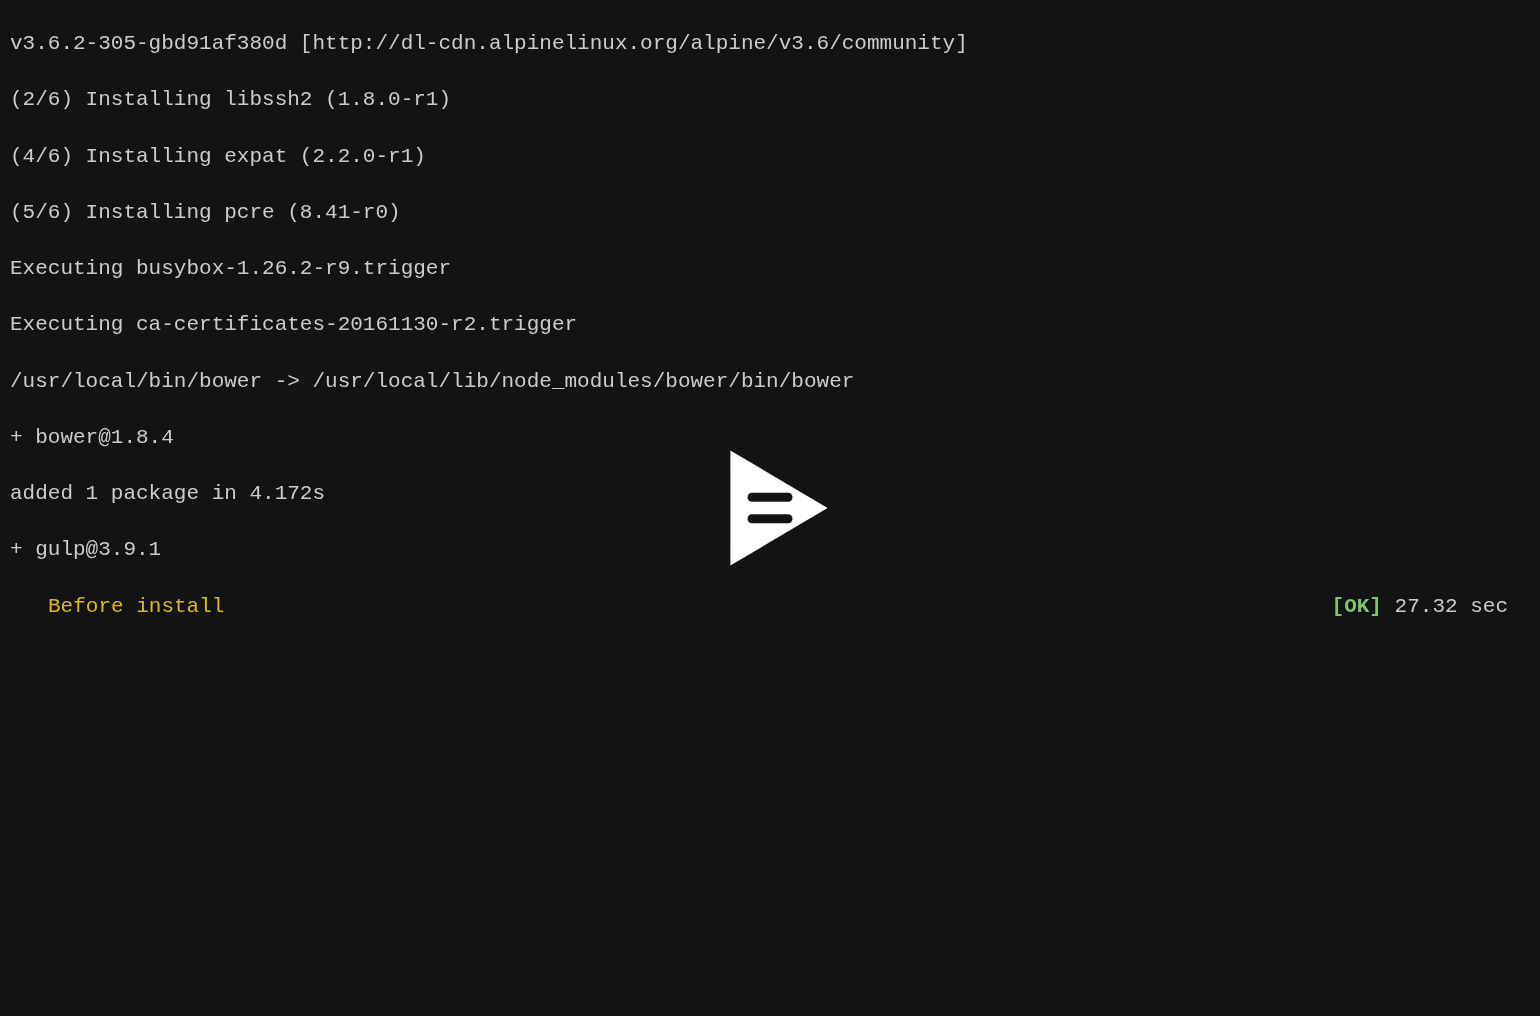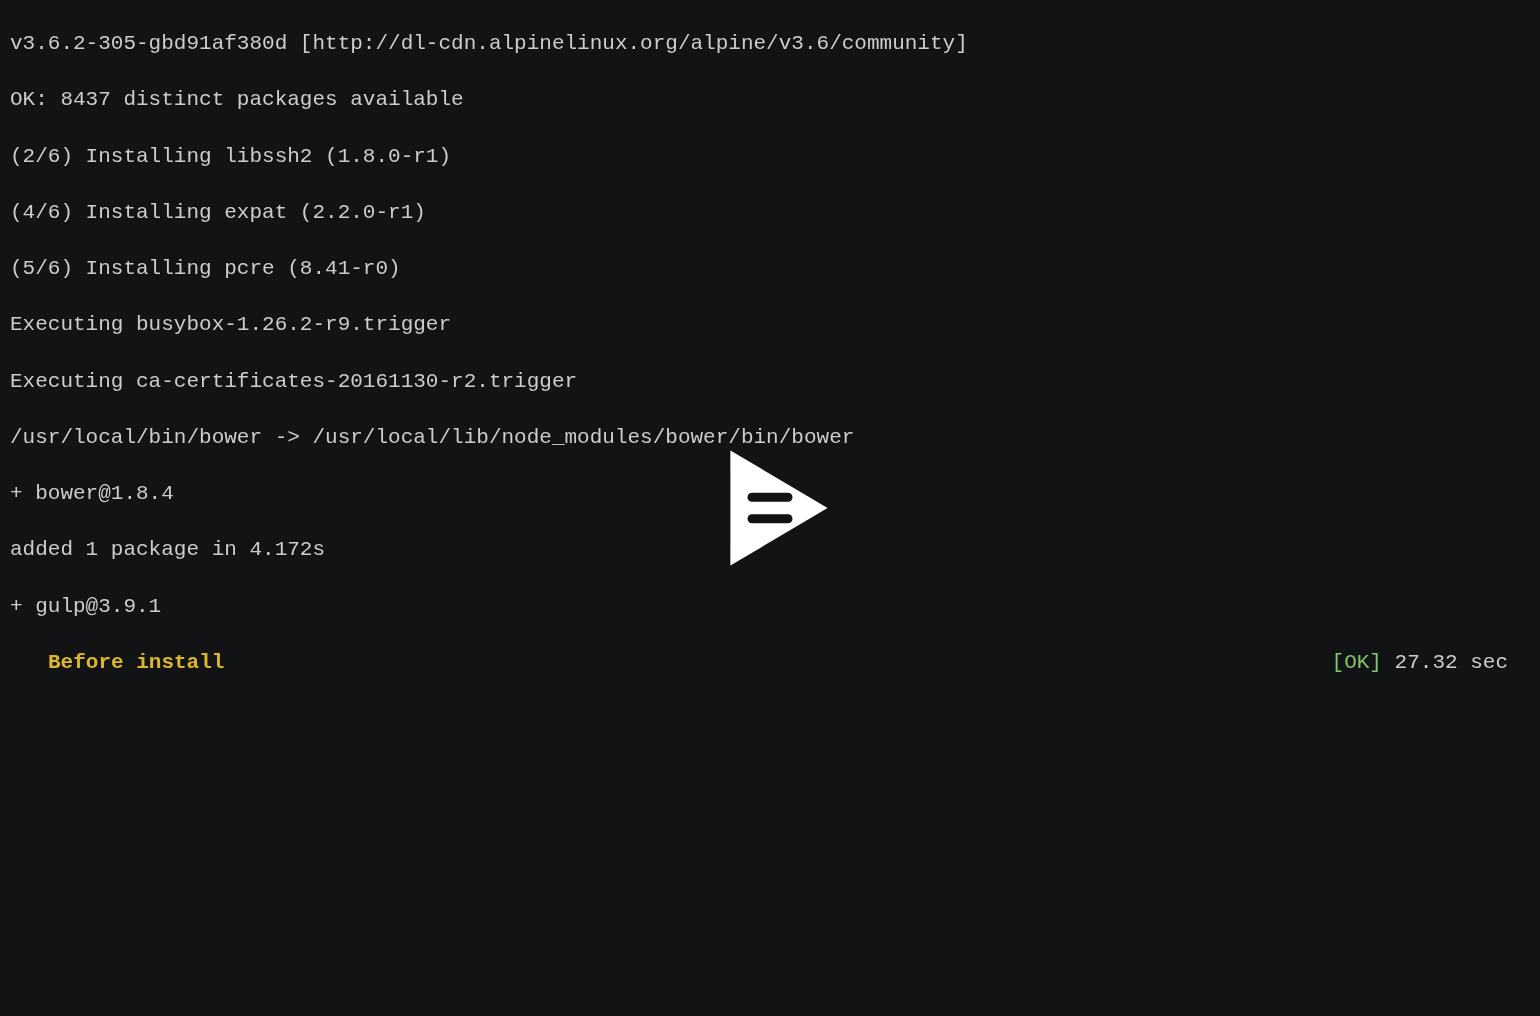--- a/index.html
+++ b/index.html
@@ -21,25 +21,25 @@
     }
     .terminal {
       padding: 2px 10px;
       white-space: pre;
     }
     .line {
       display: block;
     }
     .yellow-bold {
       color: #ddb62b;
-      font-weight: bold;
+      font-weight: normal;
     }
     .green-bold {
       color: #80c470;
-      font-weight: normal;
+      font-weight: bold;
     }
     .white {
       color: #cccccc;
     }
     .stage-row {
       display: flex;
       justify-content: space-between;
     }
     .stage-left {
       flex: 0 0 auto;
@@ -64,21 +64,20 @@
     .play-overlay svg {
       width: 100%;
       height: 100%;
     }
   </style>
 </head>
 <body>
 
 <div class="terminal">
 <span class="line white">v3.6.2-305-gbd91af380d [http://dl-cdn.alpinelinux.org/alpine/v3.6/community]</span>
-<span class="line white">OK: 8437 distinct packages available</span>
 <span class="line white">(2/6) Installing libssh2 (1.8.0-r1)</span>
 <span class="line white">(4/6) Installing expat (2.2.0-r1)</span>
 <span class="line white">(5/6) Installing pcre (8.41-r0)</span>
 <span class="line white">Executing busybox-1.26.2-r9.trigger</span>
 <span class="line white">Executing ca-certificates-20161130-r2.trigger</span>
 <span class="line white">/usr/local/bin/bower -&gt; /usr/local/lib/node_modules/bower/bin/bower</span>
 <span class="line white">+ bower@1.8.4</span>
 <span class="line white">added 1 package in 4.172s</span>
 <span class="line white">+ gulp@3.9.1</span>
 <div class="stage-row"><span class="stage-left indent-1"><span class="yellow-bold">Before install</span></span><span class="stage-right"><span class="green-bold">[OK]</span><span class="white"> </span><span class="white">27.32 sec</span></span></div>

